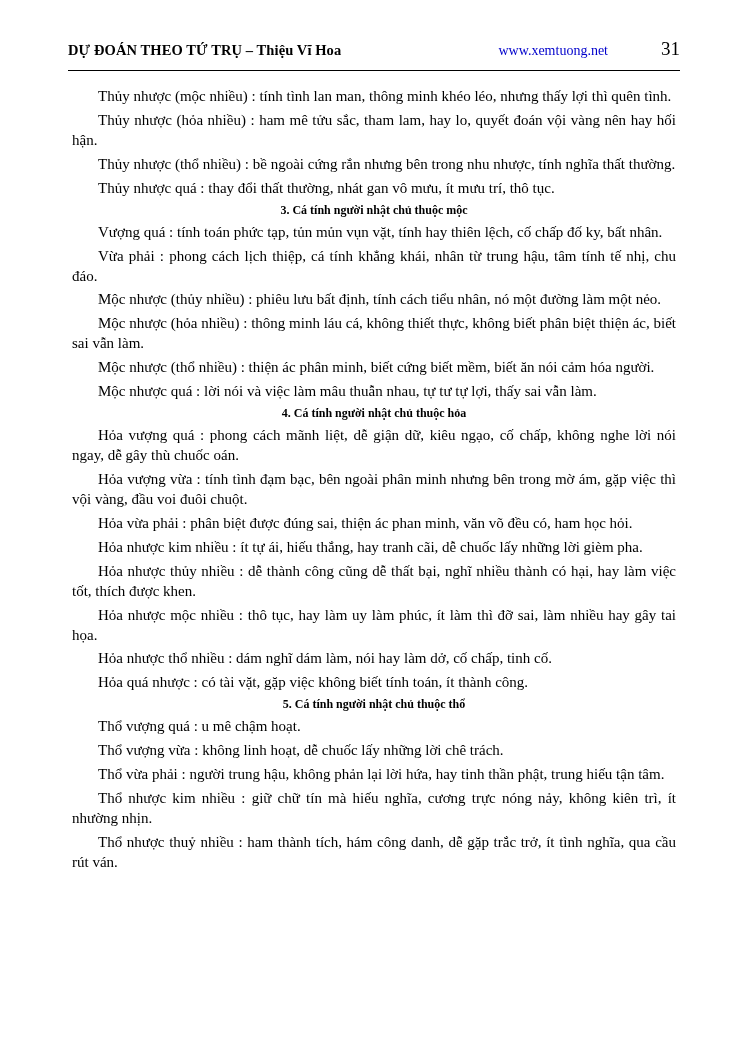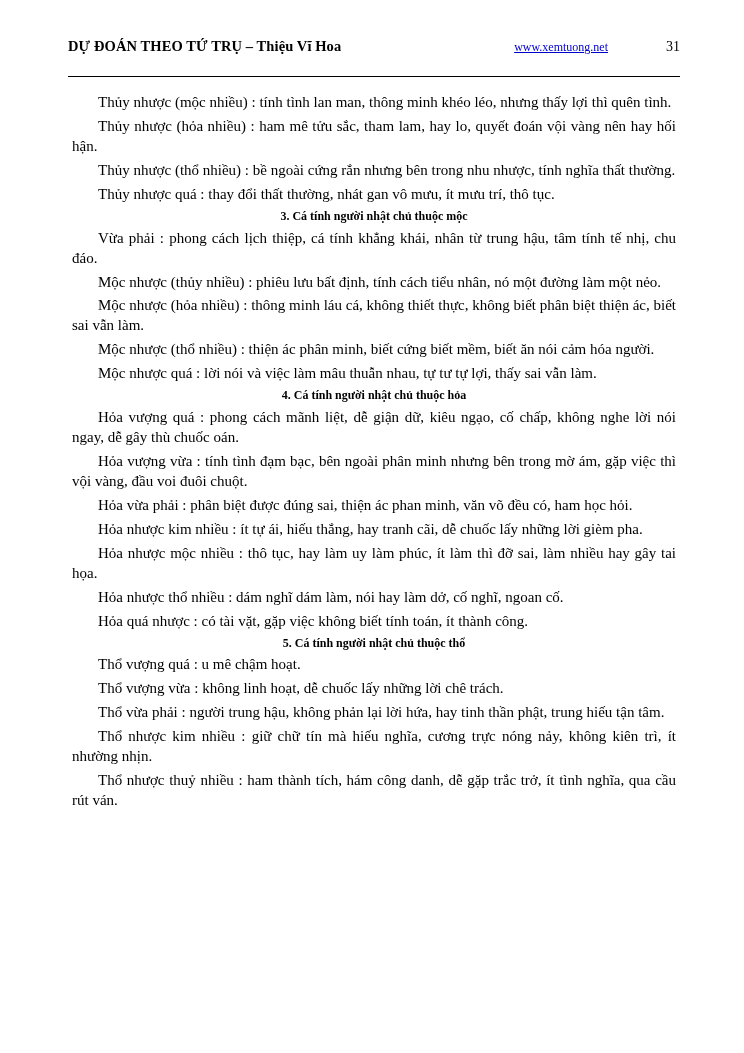--- a/index.html
+++ b/index.html
@@ -18,38 +18,37 @@
     width: 744px;
     height: 1053px;
     box-sizing: border-box;
     padding: 38px 64px 40px 68px;
   }
   .header {
     display: flex;
     align-items: baseline;
     justify-content: space-between;
     font-size: 14.5px;
-    padding-bottom: 21px;
+    padding-bottom: 10px;
     border-bottom: 1.2px solid #000;
     margin-bottom: 16px;
   }
   .header-title {
     font-weight: bold;
     letter-spacing: 0.1px;
     white-space: nowrap;
   }
   .header-site {
     color: #0000cc;
-    text-decoration: underline;
-    font-size: 12px;
+    font-size: 14px;
     margin-left: auto;
     margin-right: 52px;
   }
   .header-page {
-    font-size: 14px;
+    font-size: 19px;
     min-width: 20px;
     text-align: right;
   }
   .body-text {
     font-size: 15px;
     line-height: 1.33;
     text-align: justify;
   }
   p.para {
     margin: 4px;
@@ -73,32 +72,34 @@
     <span class="header-site">www.xemtuong.net</span>
     <span class="header-page">31</span>
   </div>
 
   <div class="body-text" id="body-content">
       <p class="para">Thủy nhược (mộc nhiều) : tính tình lan man, thông minh khéo léo, nhưng thấy lợi thì quên tình.</p>
       <p class="para">Thủy nhược (hỏa nhiều) : ham mê tửu sắc, tham lam, hay lo, quyết đoán vội vàng nên hay hối hận.</p>
       <p class="para">Thủy nhược (thổ nhiều) : bề ngoài cứng rắn nhưng bên trong nhu nhược, tính nghĩa thất thường.</p>
       <p class="para">Thủy nhược quá : thay đổi thất thường, nhát gan vô mưu, ít mưu trí, thô tục.</p>
       <h2 class="section">3. Cá tính người nhật chủ thuộc mộc</h2>
+      <p class="para">Vượng quá : tính toán phức tạp, tủn mủn vụn vặt, tính hay thiên lệch, cố chấp đố ky, bất nhân.</p>
       <p class="para">Vừa phải : phong cách lịch thiệp, cá tính khẳng khái, nhân từ trung hậu, tâm tính tế nhị, chu đáo.</p>
       <p class="para">Mộc nhược (thủy nhiều) : phiêu lưu bất định, tính cách tiểu nhân, nó một đường làm một nẻo.</p>
       <p class="para">Mộc nhược (hỏa nhiều) : thông minh láu cá, không thiết thực, không biết phân biệt thiện ác, biết sai vẫn làm.</p>
       <p class="para">Mộc nhược (thổ nhiều) : thiện ác phân minh, biết cứng biết mềm, biết ăn nói cảm hóa người.</p>
       <p class="para">Mộc nhược quá : lời nói và việc làm mâu thuẫn nhau, tự tư tự lợi, thấy sai vẫn làm.</p>
       <h2 class="section">4. Cá tính người nhật chủ thuộc hỏa</h2>
       <p class="para">Hỏa vượng quá : phong cách mãnh liệt, dễ giận dữ, kiêu ngạo, cố chấp, không nghe lời nói ngay, dễ gây thù chuốc oán.</p>
       <p class="para">Hỏa vượng vừa : tính tình đạm bạc, bên ngoài phân minh nhưng bên trong mờ ám, gặp việc thì vội vàng, đầu voi đuôi chuột.</p>
       <p class="para">Hỏa vừa phải : phân biệt được đúng sai, thiện ác phan minh, văn võ đều có, ham học hỏi.</p>
       <p class="para">Hỏa nhược kim nhiều : ít tự ái, hiếu thắng, hay tranh cãi, dễ chuốc lấy những lời gièm pha.</p>
+      <p class="para">Hỏa nhược thủy nhiều : dễ thành công cũng dễ thất bại, nghĩ nhiều thành có hại, hay làm việc tốt, thích được khen.</p>
       <p class="para">Hỏa nhược mộc nhiều : thô tục, hay làm uy làm phúc, ít làm thì đỡ sai, làm nhiều hay gây tai họa.</p>
-      <p class="para">Hỏa nhược thổ nhiều : dám nghĩ dám làm, nói hay làm dở, cố nghĩ, ngoan cố.</p>
+      <p class="para">Hỏa nhược thổ nhiều : dám nghĩ dám làm, nói hay làm dở, cố chấp, tinh cố.</p>
       <p class="para">Hỏa quá nhược : có tài vặt, gặp việc không biết tính toán, ít thành công.</p>
       <h2 class="section">5. Cá tính người nhật chủ thuộc thổ</h2>
       <p class="para">Thổ vượng quá : u mê chậm hoạt.</p>
       <p class="para">Thổ vượng vừa : không linh hoạt, dễ chuốc lấy những lời chê trách.</p>
       <p class="para">Thổ vừa phải : người trung hậu, không phản lại lời hứa, hay tinh thần phật, trung hiếu tận tâm.</p>
       <p class="para">Thổ nhược kim nhiều : giữ chữ tín mà hiếu nghĩa, cương trực nóng nảy, không kiên trì, ít nhường nhịn.</p>
       <p class="para">Thổ nhược thuỷ nhiều : ham thành tích, hám công danh, dễ gặp trắc trở, ít tình nghĩa, qua cầu rút ván.</p>
     </div>
 
 </div>

